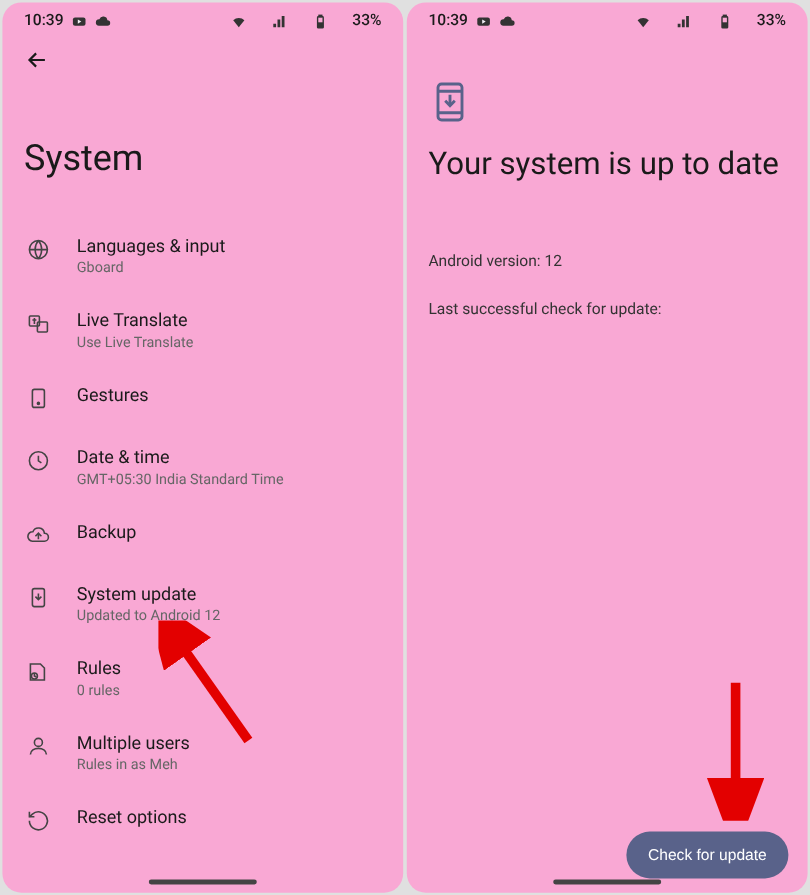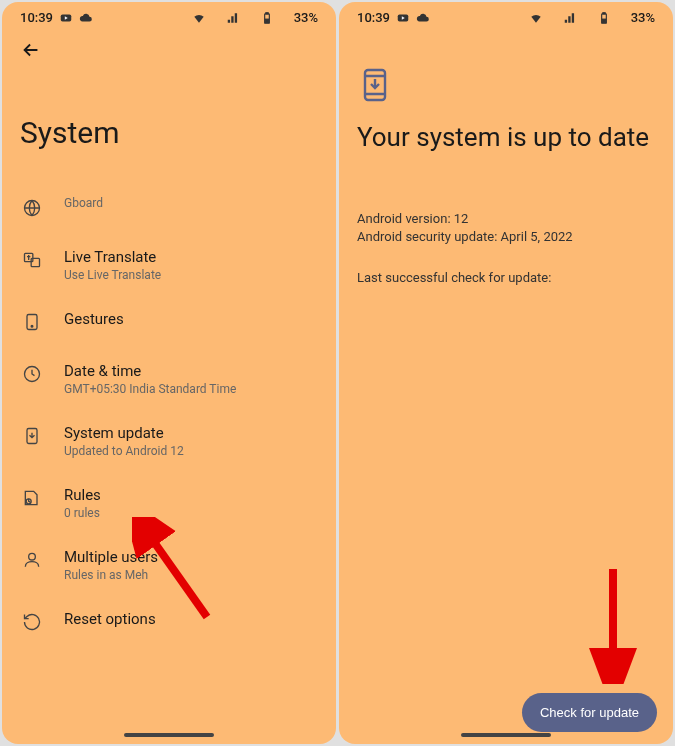--- a/index.html
+++ b/index.html
@@ -6,21 +6,21 @@
   body {
     font-family: -apple-system, BlinkMacSystemFont, "Segoe UI", Roboto, Arial, sans-serif;
     background: #e0e0e0;
     width: 675px;
     height: 746px;
     display: flex;
     gap: 3px;
     padding: 2px;
   }
   .phone {
-    background: #fdba74;
+    background: #f9a8d4;
     border-radius: 16px;
     width: 335px;
     height: 742px;
     position: relative;
     overflow: hidden;
     display: flex;
     flex-direction: column;
   }
   .status-bar {
     display: flex;
@@ -159,20 +159,21 @@
     <h1 class="page-title">System</h1>
 
     <div class="list-item">
       <span class="list-icon">
         <svg viewBox="0 0 24 24" fill="none" stroke="#444" stroke-width="1.6">
             <circle cx="12" cy="12" r="9"></circle>
             <path d="M3 12h18M12 3a14 14 0 0 1 0 18M12 3a14 14 0 0 0 0 18"></path>
           </svg>
       </span>
       <div class="list-text">
+        <span class="list-title">Languages &amp; input</span>
         <span class="list-sub">Gboard</span>
       </div>
     </div>
 
     <div class="list-item">
       <span class="list-icon">
         <svg viewBox="0 0 24 24" fill="none" stroke="#444" stroke-width="1.6">
             <rect x="3" y="4" width="10" height="10" rx="1"></rect>
             <rect x="11" y="10" width="10" height="10" rx="1"></rect>
             <path d="M6 8h4M8 6v6"></path>
@@ -202,20 +203,31 @@
             <circle cx="12" cy="12" r="9"></circle>
             <path d="M12 7v5l3 2"></path>
           </svg>
       </span>
       <div class="list-text">
         <span class="list-title">Date &amp; time</span>
         <span class="list-sub">GMT+05:30 India Standard Time</span>
       </div>
     </div>
 
+    <div class="list-item">
+      <span class="list-icon">
+        <svg viewBox="0 0 24 24" fill="none" stroke="#444" stroke-width="1.6">
+            <path d="M6 18h12a4 4 0 0 0 0-8 6 6 0 0 0-11.5-1.5A4.5 4.5 0 0 0 6 18z"></path>
+            <path d="M12 10v6M9 13l3-3 3 3"></path>
+          </svg>
+      </span>
+      <div class="list-text">
+        <span class="list-title">Backup</span>
+      </div>
+    </div>
 
     <div class="list-item">
       <span class="list-icon">
         <svg viewBox="0 0 24 24" fill="none" stroke="#444" stroke-width="1.6">
             <rect x="6" y="3" width="12" height="18" rx="2"></rect>
             <path d="M12 8v6M9 11l3 3 3-3"></path>
           </svg>
       </span>
       <div class="list-text">
         <span class="list-title">System update</span>
@@ -323,21 +335,20 @@
         <line x1="8" y1="27" x2="28" y2="27"></line>
         <path d="M18 12v8"></path>
         <path d="M14 17l4 4 4-4"></path>
       </svg>
     </div>
 
     <h1 class="update-title">Your system is up to date</h1>
 
     <div class="info-block">
       <div>Android version: 12</div>
-      <div>Android security update: April 5, 2022</div>
     </div>
 
     <div class="info-block">
       <div>Last successful check for update:</div>
     </div>
   </div>
 
   <button class="check-btn">Check for update</button>
 
   <div class="nav-bar">

